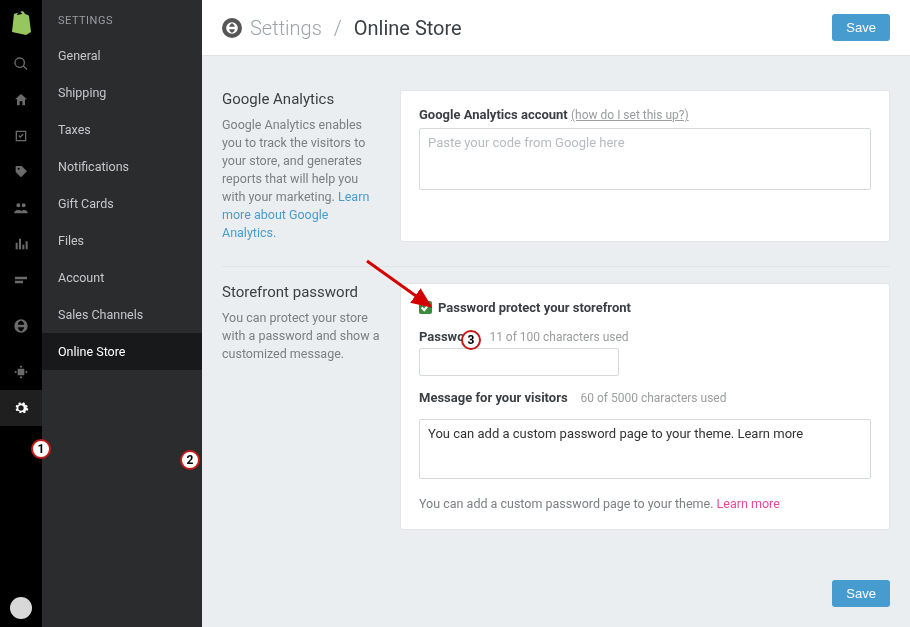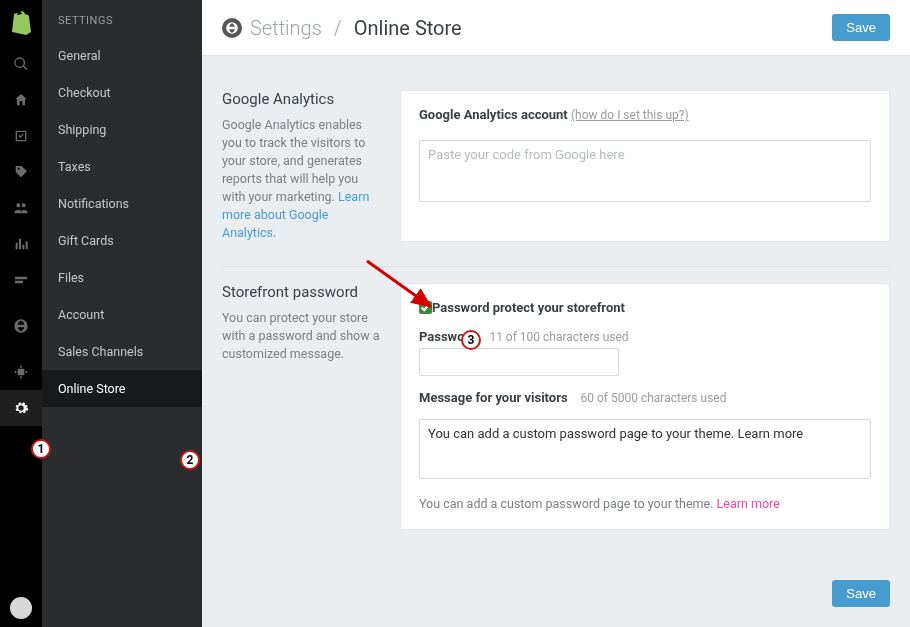--- a/index.html
+++ b/index.html
@@ -116,22 +116,22 @@
     border: 1px solid #d6dadd;
     border-radius: 2px;
     padding: 6px 8px;
     font-size: 13px;
     color: #333;
     font-family: inherit;
     resize: none;
     background: #fff;
   }
   .ftextarea::placeholder, .finput::placeholder { color: #b7bbbf; }
-  .ga-textarea { height: 62px; margin-top: 18px; }
-  .row-check { display: flex; align-items: center; margin-bottom: 14px; }
+  .ga-textarea { height: 62px; margin-top: 6px; }
+  .row-check { display: flex; align-items: center; gap: 6px; margin-bottom: 14px; }
   .row-check input { accent-color: #3a8b3a; }
   .finput.small { width: 200px; height: 28px; }
   .msg-textarea { height: 60px; margin-top: 6px; }
   .note { font-size: 12.5px; color: #7b7f83; margin-top: 14px; }
   .note a { color: #ec4899; text-decoration: none; }
 
   .footer { display: flex; justify-content: flex-end; padding: 0 20px 18px 20px; }
 
   
   .anno {
@@ -209,21 +209,20 @@
         </svg>
       </div>
     <div class="avatar">
         <div class="circ"></div>
       </div>
   </div>
 
   <div class="sidebar">
     <div class="heading">SETTINGS</div>
     <div class="sitem">General</div>
-    <div class="sitem">Checkout</div>
     <div class="sitem">Shipping</div>
     <div class="sitem">Taxes</div>
     <div class="sitem">Notifications</div>
     <div class="sitem">Gift Cards</div>
     <div class="sitem">Files</div>
     <div class="sitem">Account</div>
     <div class="sitem">Sales Channels</div>
     <div class="sitem active">Online Store</div>
   </div>
 

